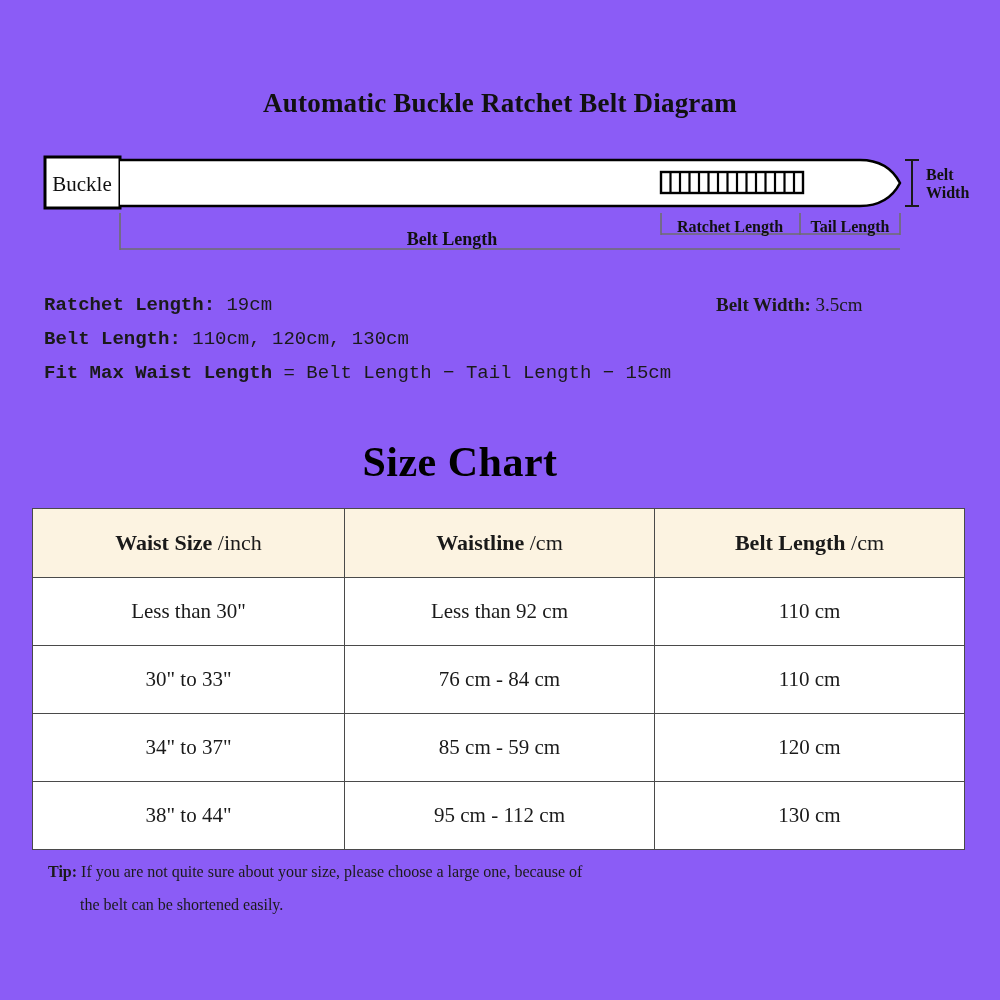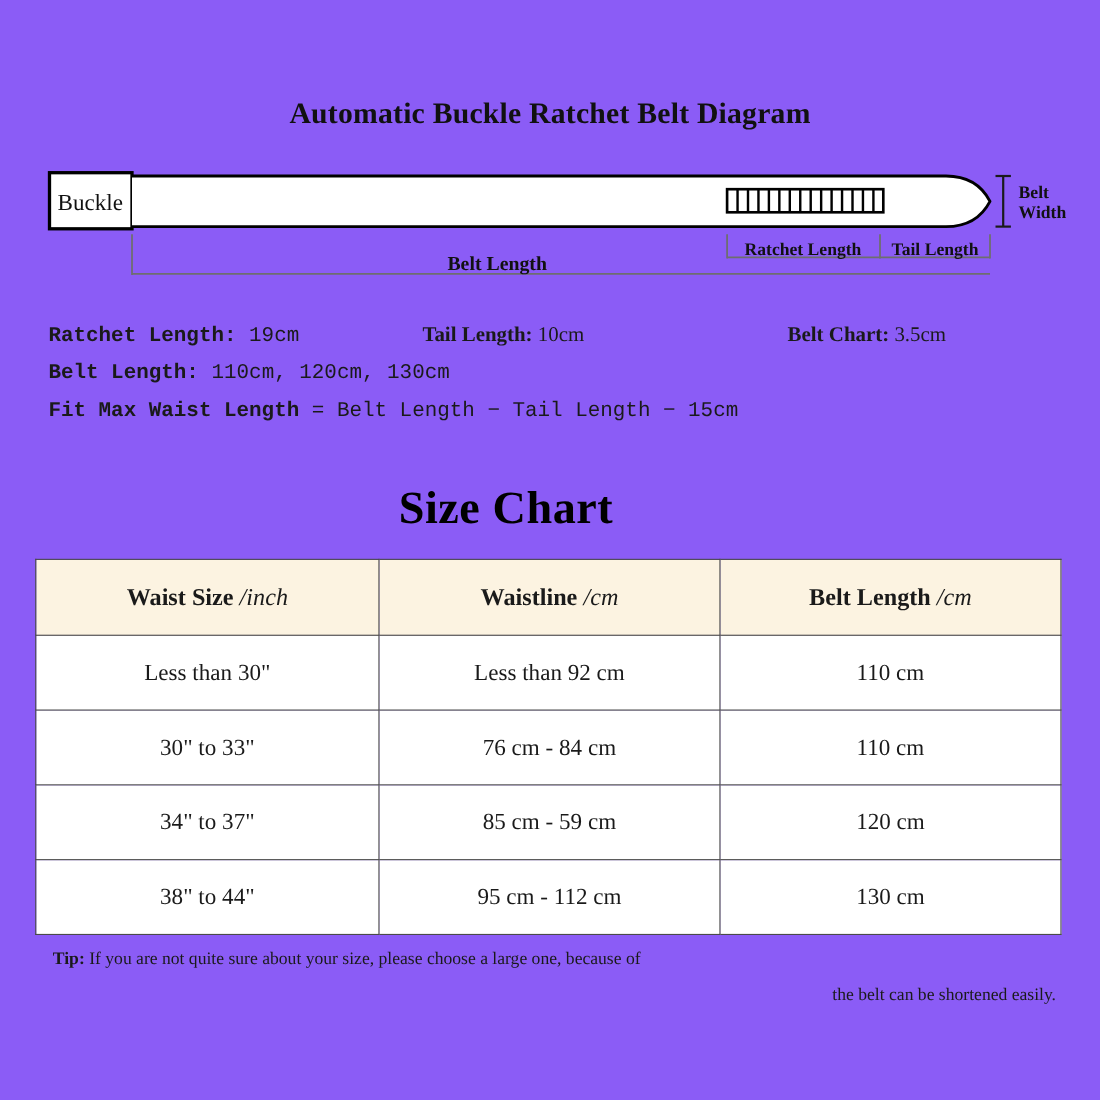--- a/index.html
+++ b/index.html
@@ -106,21 +106,20 @@
     padding: 0;
   }
   .size-table th {
     background: #fcf3e1;
     height: 68px;
     font-weight: bold;
     font-size: 22px;
   }
   .size-table th .unit {
     font-weight: normal;
-    font-style: italic;
   }
   .size-table td {
     background: #ffffff;
     height: 67px;
     font-weight: normal;
   }
   .col-a { width: 312px; }
   .col-b { width: 310px; }
   .col-c { width: 310px; }
 
@@ -135,21 +134,20 @@
     text-indent: 0;
   }
   .tip .tip-label {
     font-weight: bold;
   }
   .tip .tip-body {
     font-weight: normal;
   }
   .tip-line2 {
     padding-left: 32px;
-    text-align: right;
   }
 
   
 </style>
 </head>
 <body>
 
 <div id="page">
 
   <div class="diagram-title">Automatic Buckle Ratchet Belt Diagram</div>
@@ -215,26 +213,22 @@
     </svg>
   </div>
 
   <div class="specs">
 
     <div class="spec-row">
       <div class="spec-item c1">
         <span class="spec-label">Ratchet Length:</span>
         <span class="spec-value">19cm</span>
       </div>
-      <div class="spec-item c2">
-        <span class="spec-label">Tail Length:</span>
-        <span class="spec-value">10cm</span>
-      </div>
       <div class="spec-item c3">
-        <span class="spec-label">Belt Chart:</span>
+        <span class="spec-label">Belt Width:</span>
         <span class="spec-value">3.5cm</span>
       </div>
     </div>
 
     <div class="spec-row">
       <div class="spec-item c1">
         <span class="spec-label">Belt Length:</span>
         <span class="spec-value">110cm, 120cm, 130cm</span>
       </div>
     </div>

